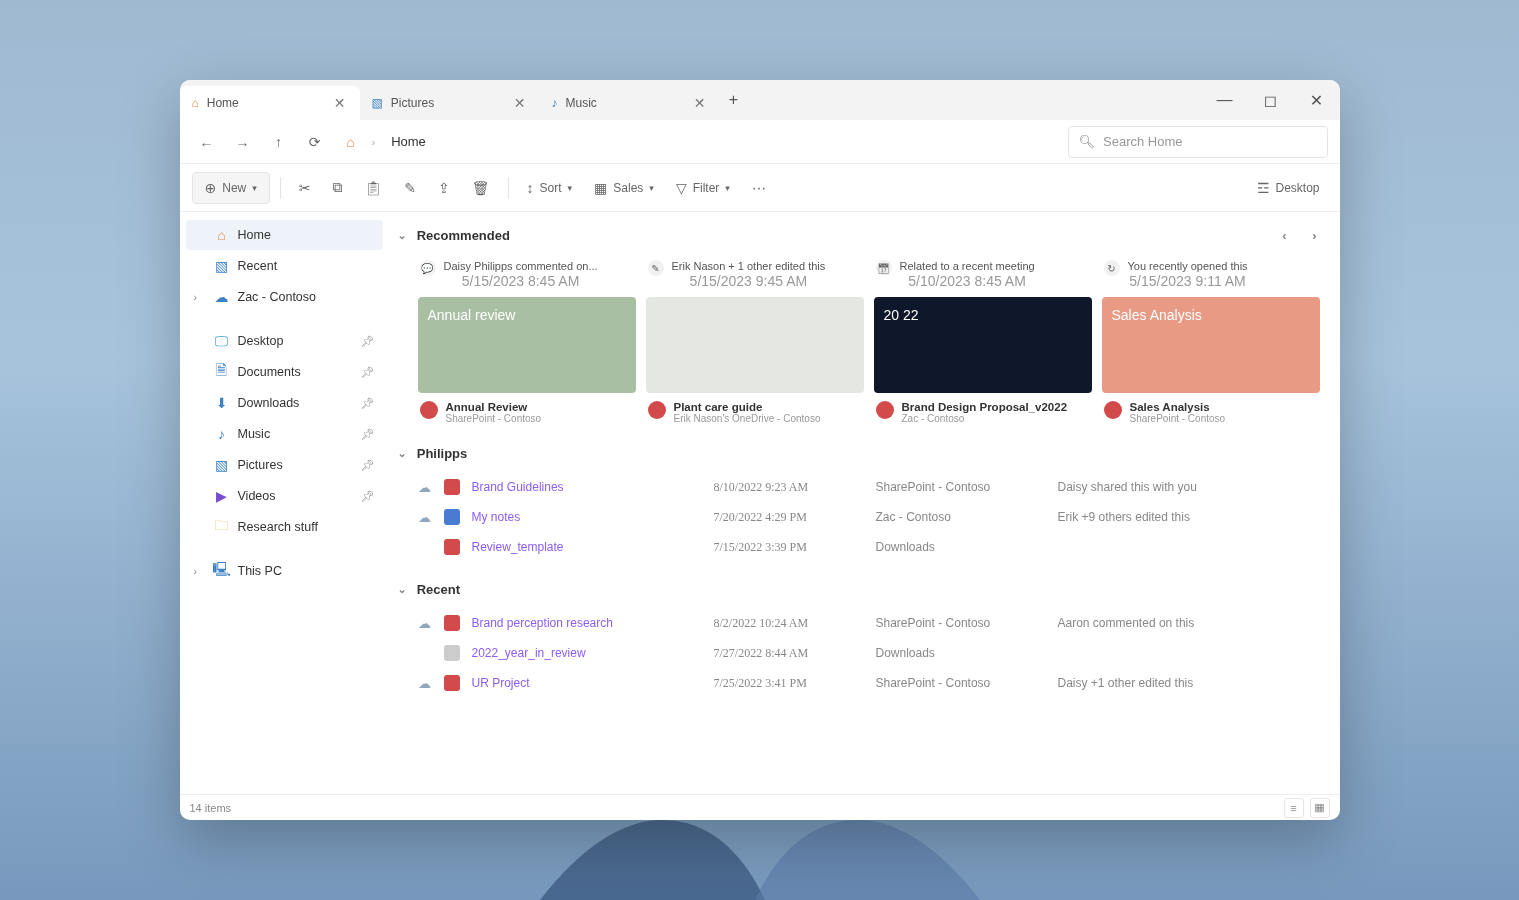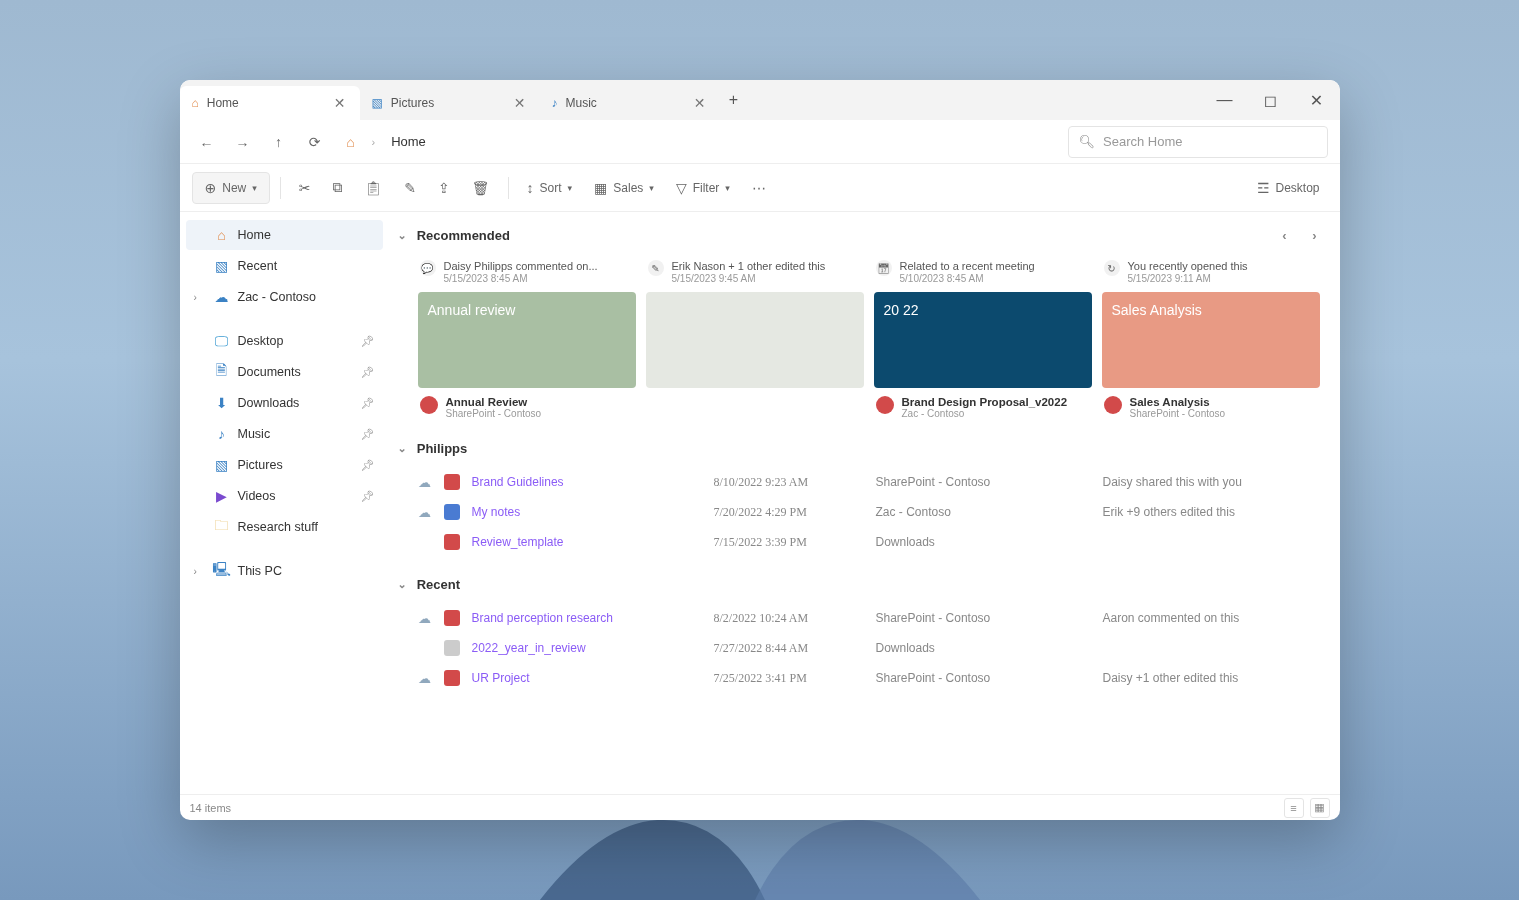--- a/index.html
+++ b/index.html
@@ -66,36 +66,36 @@
 .section-hdr { display: flex; align-items: center; gap: 10px; height: 30px; font-size: 13px; font-weight: 600; color: #333; padding-left: 4px; }
 .section-hdr .coll { color: #888; font-size: 11px; cursor: pointer; }
 .section-nav { margin-left: auto; display: flex; gap: 4px; }
 .section-nav div { width: 26px; height: 26px; display: flex; align-items: center; justify-content: center; color: #888; border-radius: 4px; cursor: pointer; }
 
 .cards { display: flex; gap: 10px; padding: 6px 0 14px 24px; }
 .card { width: 218px; display: flex; flex-direction: column; cursor: pointer; }
 .card-act { display: flex; gap: 8px; padding: 4px 2px 8px 2px; }
 .act-icon { width: 16px; height: 16px; border-radius: 8px; background: #f1f1f1; flex: 0 0 16px; display: flex; align-items: center; justify-content: center; font-size: 10px; color: #666; }
 .act-text { font-size: 11px; color: #555; line-height: 1.2; }
-.act-sub { font-size: 10px; color: #999; }
+.act-sub { font-size: 14px; color: #999; text-align: center; }
 .thumb { width: 218px; height: 96px; border-radius: 4px; background: #d9e2d4; overflow: hidden; position: relative; }
 .thumb-title { position: absolute; left: 10px; top: 10px; font-size: 14px; color: #fff; font-weight: 500; line-height: 1.2; }
 .card-meta { display: flex; gap: 8px; padding: 8px 2px 0 2px; }
 .avatar { width: 18px; height: 18px; border-radius: 9px; background: #d24a4a; flex: 0 0 18px; }
 .meta-text { font-size: 11.5px; color: #333; font-weight: 600; }
 .meta-sub { font-size: 10px; color: #999; font-weight: 400; }
 
 .rows { padding: 4px 0 12px 24px; }
 .row { display: flex; align-items: center; height: 30px; font-size: 12px; color: #555; cursor: pointer; gap: 12px; }
 .row .cloud { width: 14px; color: #90a8bd; font-size: 13px; text-align: center; }
 .row .app { width: 16px; height: 16px; border-radius: 3px; background: #d24a4a; flex: 0 0 16px; }
 .row .name { width: 230px; color: #8b5cf6; }
 .row .date { width: 150px; color: #888; font-family: Liberation Serif, serif; }
 .row .loc { width: 170px; color: #888; }
-.row .activity { color: #888; margin-left: 45px; }
+.row .activity { color: #888; }
 
 .statusbar { height: 26px; border-top: 1px solid #eee; display: flex; align-items: center; padding: 0 10px; font-size: 11px; color: #888; }
 .statusbar .viewbtns { margin-left: auto; display: flex; gap: 6px; }
 .statusbar .viewbtns div { width: 20px; height: 20px; display: flex; align-items: center; justify-content: center; color: #888; border: 1px solid #e4e4e4; border-radius: 3px; cursor: pointer; }
 
 .ic-home { color: #e08a4a; }
 .ic-gallery { color: #3b82c4; }
 .ic-cloud { color: #3b82c4; }
 .ic-desktop { color: #3b9ad1; }
 .ic-docs { color: #3b82c4; }
@@ -310,30 +310,37 @@
           </div>
           <div class="card">
             <div class="card-act">
               <div class="act-icon">✎</div>
               <div>
                 <div class="act-text">Erik Nason + 1 other edited this</div>
                 <div class="act-sub">5/15/2023 9:45 AM</div>
               </div>
             </div>
             <div class="thumb" style="background:#e5e8e2"></div>
+            <div class="card-meta">
+              <div class="avatar"></div>
+              <div>
+                <div class="meta-text">Plant care guide</div>
+                <div class="meta-sub">Erik Nason's OneDrive - Contoso</div>
+              </div>
+            </div>
           </div>
           <div class="card">
             <div class="card-act">
               <div class="act-icon">📅︎</div>
               <div>
                 <div class="act-text">Related to a recent meeting</div>
                 <div class="act-sub">5/10/2023 8:45 AM</div>
               </div>
             </div>
-            <div class="thumb" style="background:#0c4a6e">
+            <div class="thumb" style="background:#0f172a">
               <div class="thumb-title">20 22</div>
             </div>
             <div class="card-meta">
               <div class="avatar"></div>
               <div>
                 <div class="meta-text">Brand Design Proposal_v2022</div>
                 <div class="meta-sub">Zac - Contoso</div>
               </div>
             </div>
           </div>

